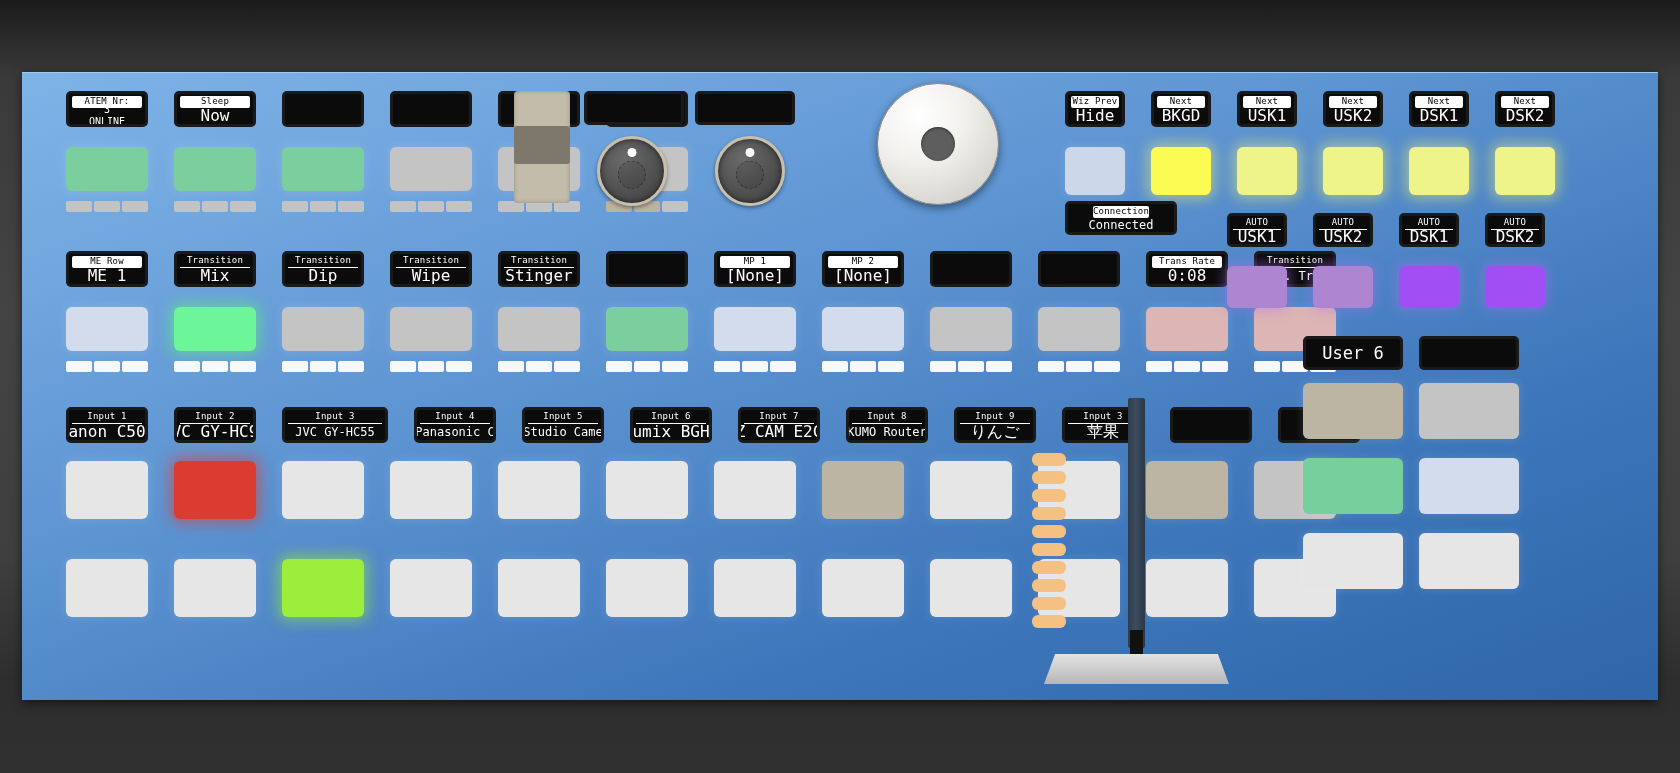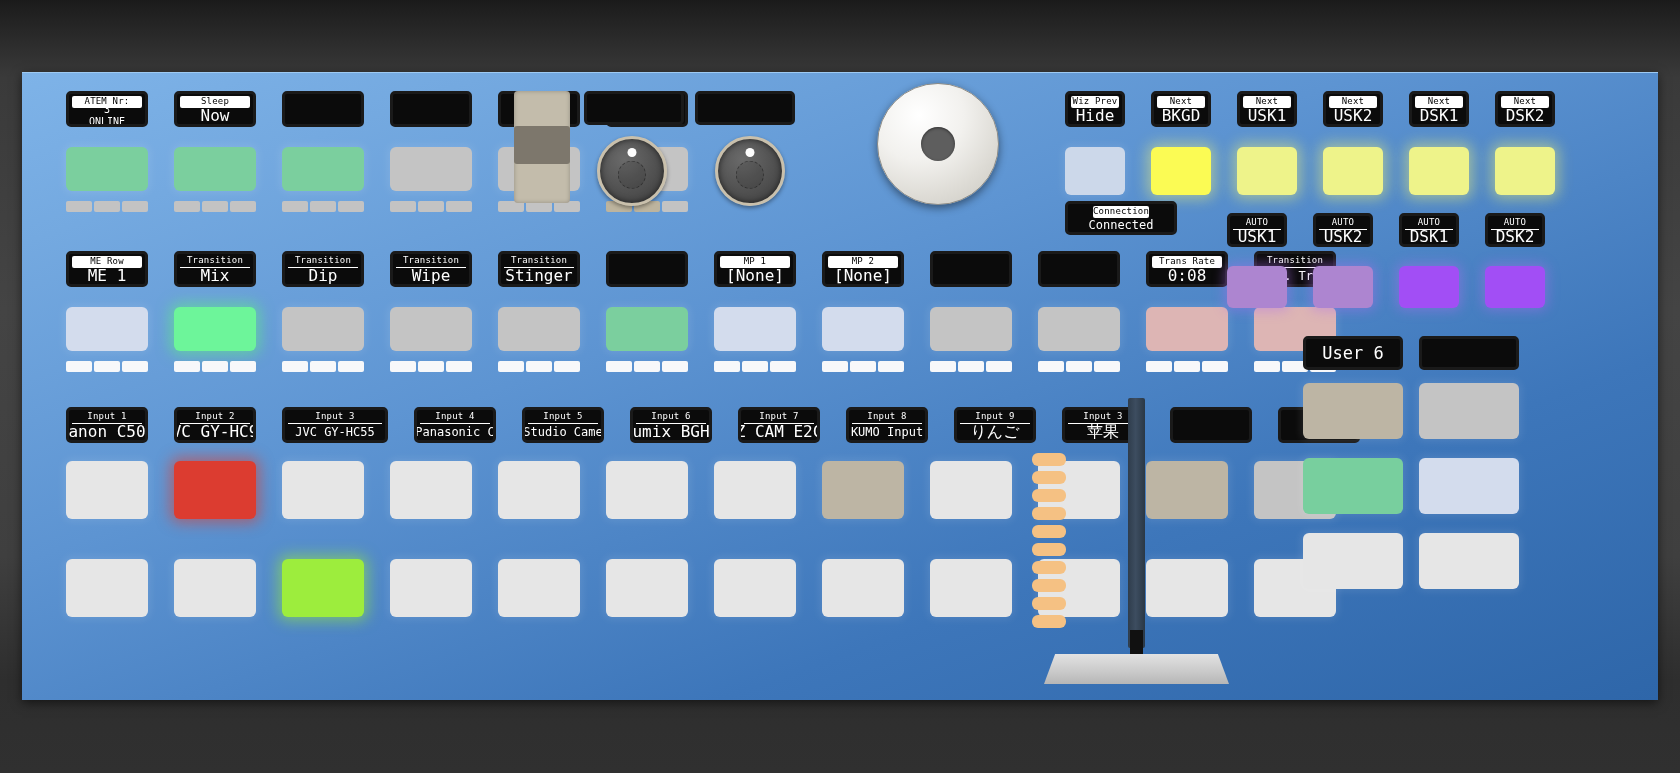--- a/index.html
+++ b/index.html
@@ -397,21 +397,21 @@
         <div class="oled" style="width: 82px; height: 36px;">
           <div class="hdr">Input 6</div>
           <div class="body">Lumix BGH1</div>
         </div>
         <div class="oled" style="width: 82px; height: 36px;">
           <div class="hdr">Input 7</div>
           <div class="body">Z CAM E2C</div>
         </div>
         <div class="oled" style="width: 82px; height: 36px;">
           <div class="hdr">Input 8</div>
-          <div class="body" style="font-size: 12px;">KUMO Input</div>
+          <div class="body" style="font-size: 12px;">KUMO Router</div>
         </div>
         <div class="oled" style="width: 82px; height: 36px;">
           <div class="hdr">Input 9</div>
           <div class="body">りんご</div>
         </div>
         <div class="oled" style="width: 82px; height: 36px;">
           <div class="hdr">Input 3</div>
           <div class="body">苹果</div>
         </div>
         <div class="oled blank" style="width: 82px; height: 36px;">

